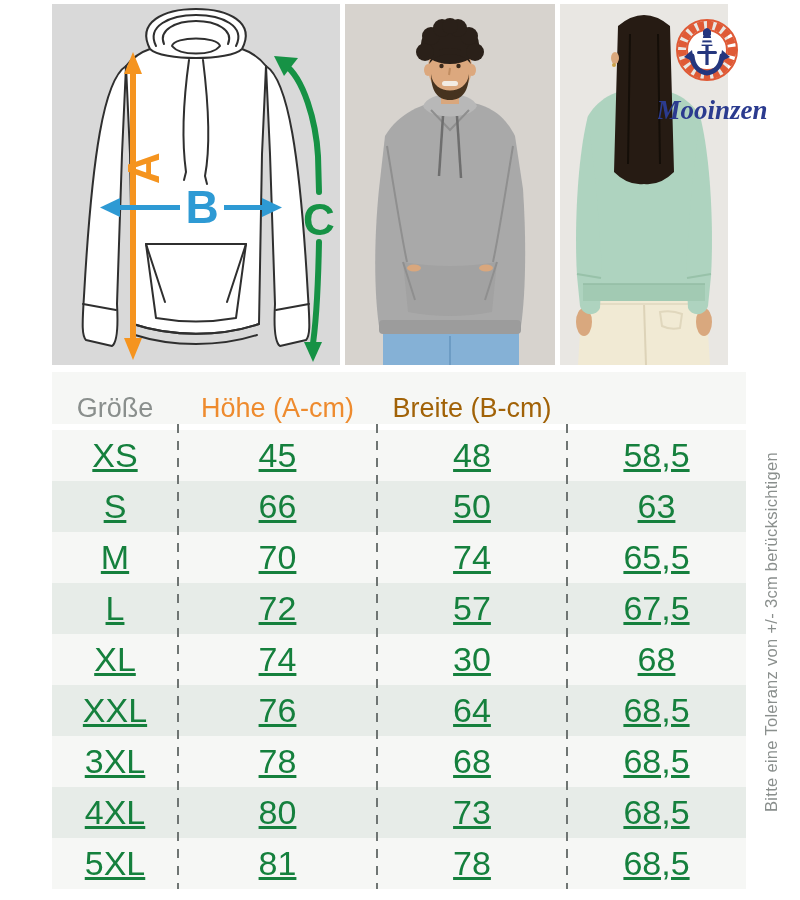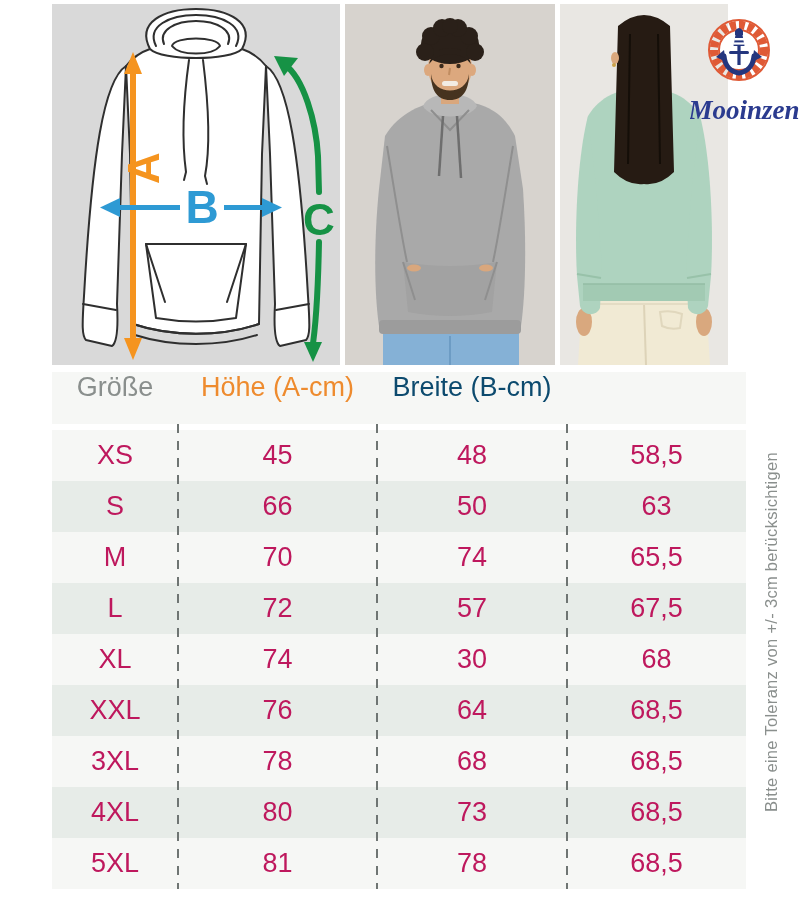--- a/index.html
+++ b/index.html
@@ -6,38 +6,38 @@
   html,body { width:800px; height:900px; background:#ffffff; overflow:hidden;
               font-family:"Liberation Sans", sans-serif; }
   .stage { position:relative; width:800px; height:900px; }
 
   
   .panel { position:absolute; top:4px; height:361px; overflow:hidden; }
   .panel svg { display:block; }
   .panel-diagram { left:52px;  width:288px; background:#d9d9d9; }
   .panel-man     { left:345px; width:210px; background:#d7d3ce; }
   .panel-woman   { left:560px; width:168px; background:#e9e7e3; }
-  .brand-logo    { position:absolute; left:690px; top:6px; width:110px; height:128px; }
+  .brand-logo    { position:absolute; left:658px; top:6px; width:110px; height:128px; }
 
   
   .size-table { position:absolute; left:52px; top:372px; width:694px; }
-  .t-head { display:flex; height:52px; align-items:flex-start; background:#f6f7f5;
+  .t-head { display:flex; height:52px; align-items:flex-end; background:#f6f7f5;
             font-size:27px; }
   .t-gap  { height:6px; background:#ffffff; }
   .t-body { position:relative; }
-  .t-row  { display:flex; height:51px; align-items:center; font-size:27px;
-            color:#be185d; background:#f6f7f5; }
+  .t-row  { display:flex; height:51px; align-items:center; font-size:34px;
+            color:#15803d; background:#f6f7f5;text-decoration:underline; }
   .t-row.alt { background:#e7ece8; }
   .c0 { width:126px; text-align:center; }
   .c1 { width:199px; text-align:center; }
   .c2 { width:190px; text-align:center; }
   .c3 { width:179px; text-align:center; }
   .h-size   { color:#8a8f8d; }
   .h-hoehe  { color:#ee8b2e; }
-  .h-breite { color:#0c4a6e; }
+  .h-breite { color:#a16207; }
   .h-aermel { color:#23904f; }
   .divider { position:absolute; top:-6px; bottom:0; width:2px;
              background:repeating-linear-gradient(to bottom,#6f7573 0 9px,transparent 9px 17px); }
   .d1 { left:125px; } .d2 { left:324px; } .d3 { left:514px; }
 
   
   .tolerance-note { position:absolute; left:750px; top:372px; width:42px; height:519px;
                     writing-mode:vertical-rl; transform:rotate(180deg);
                     text-align:center; color:#8a8f8d; font-size:16.5px;
                     letter-spacing:.3px; line-height:42px; }

